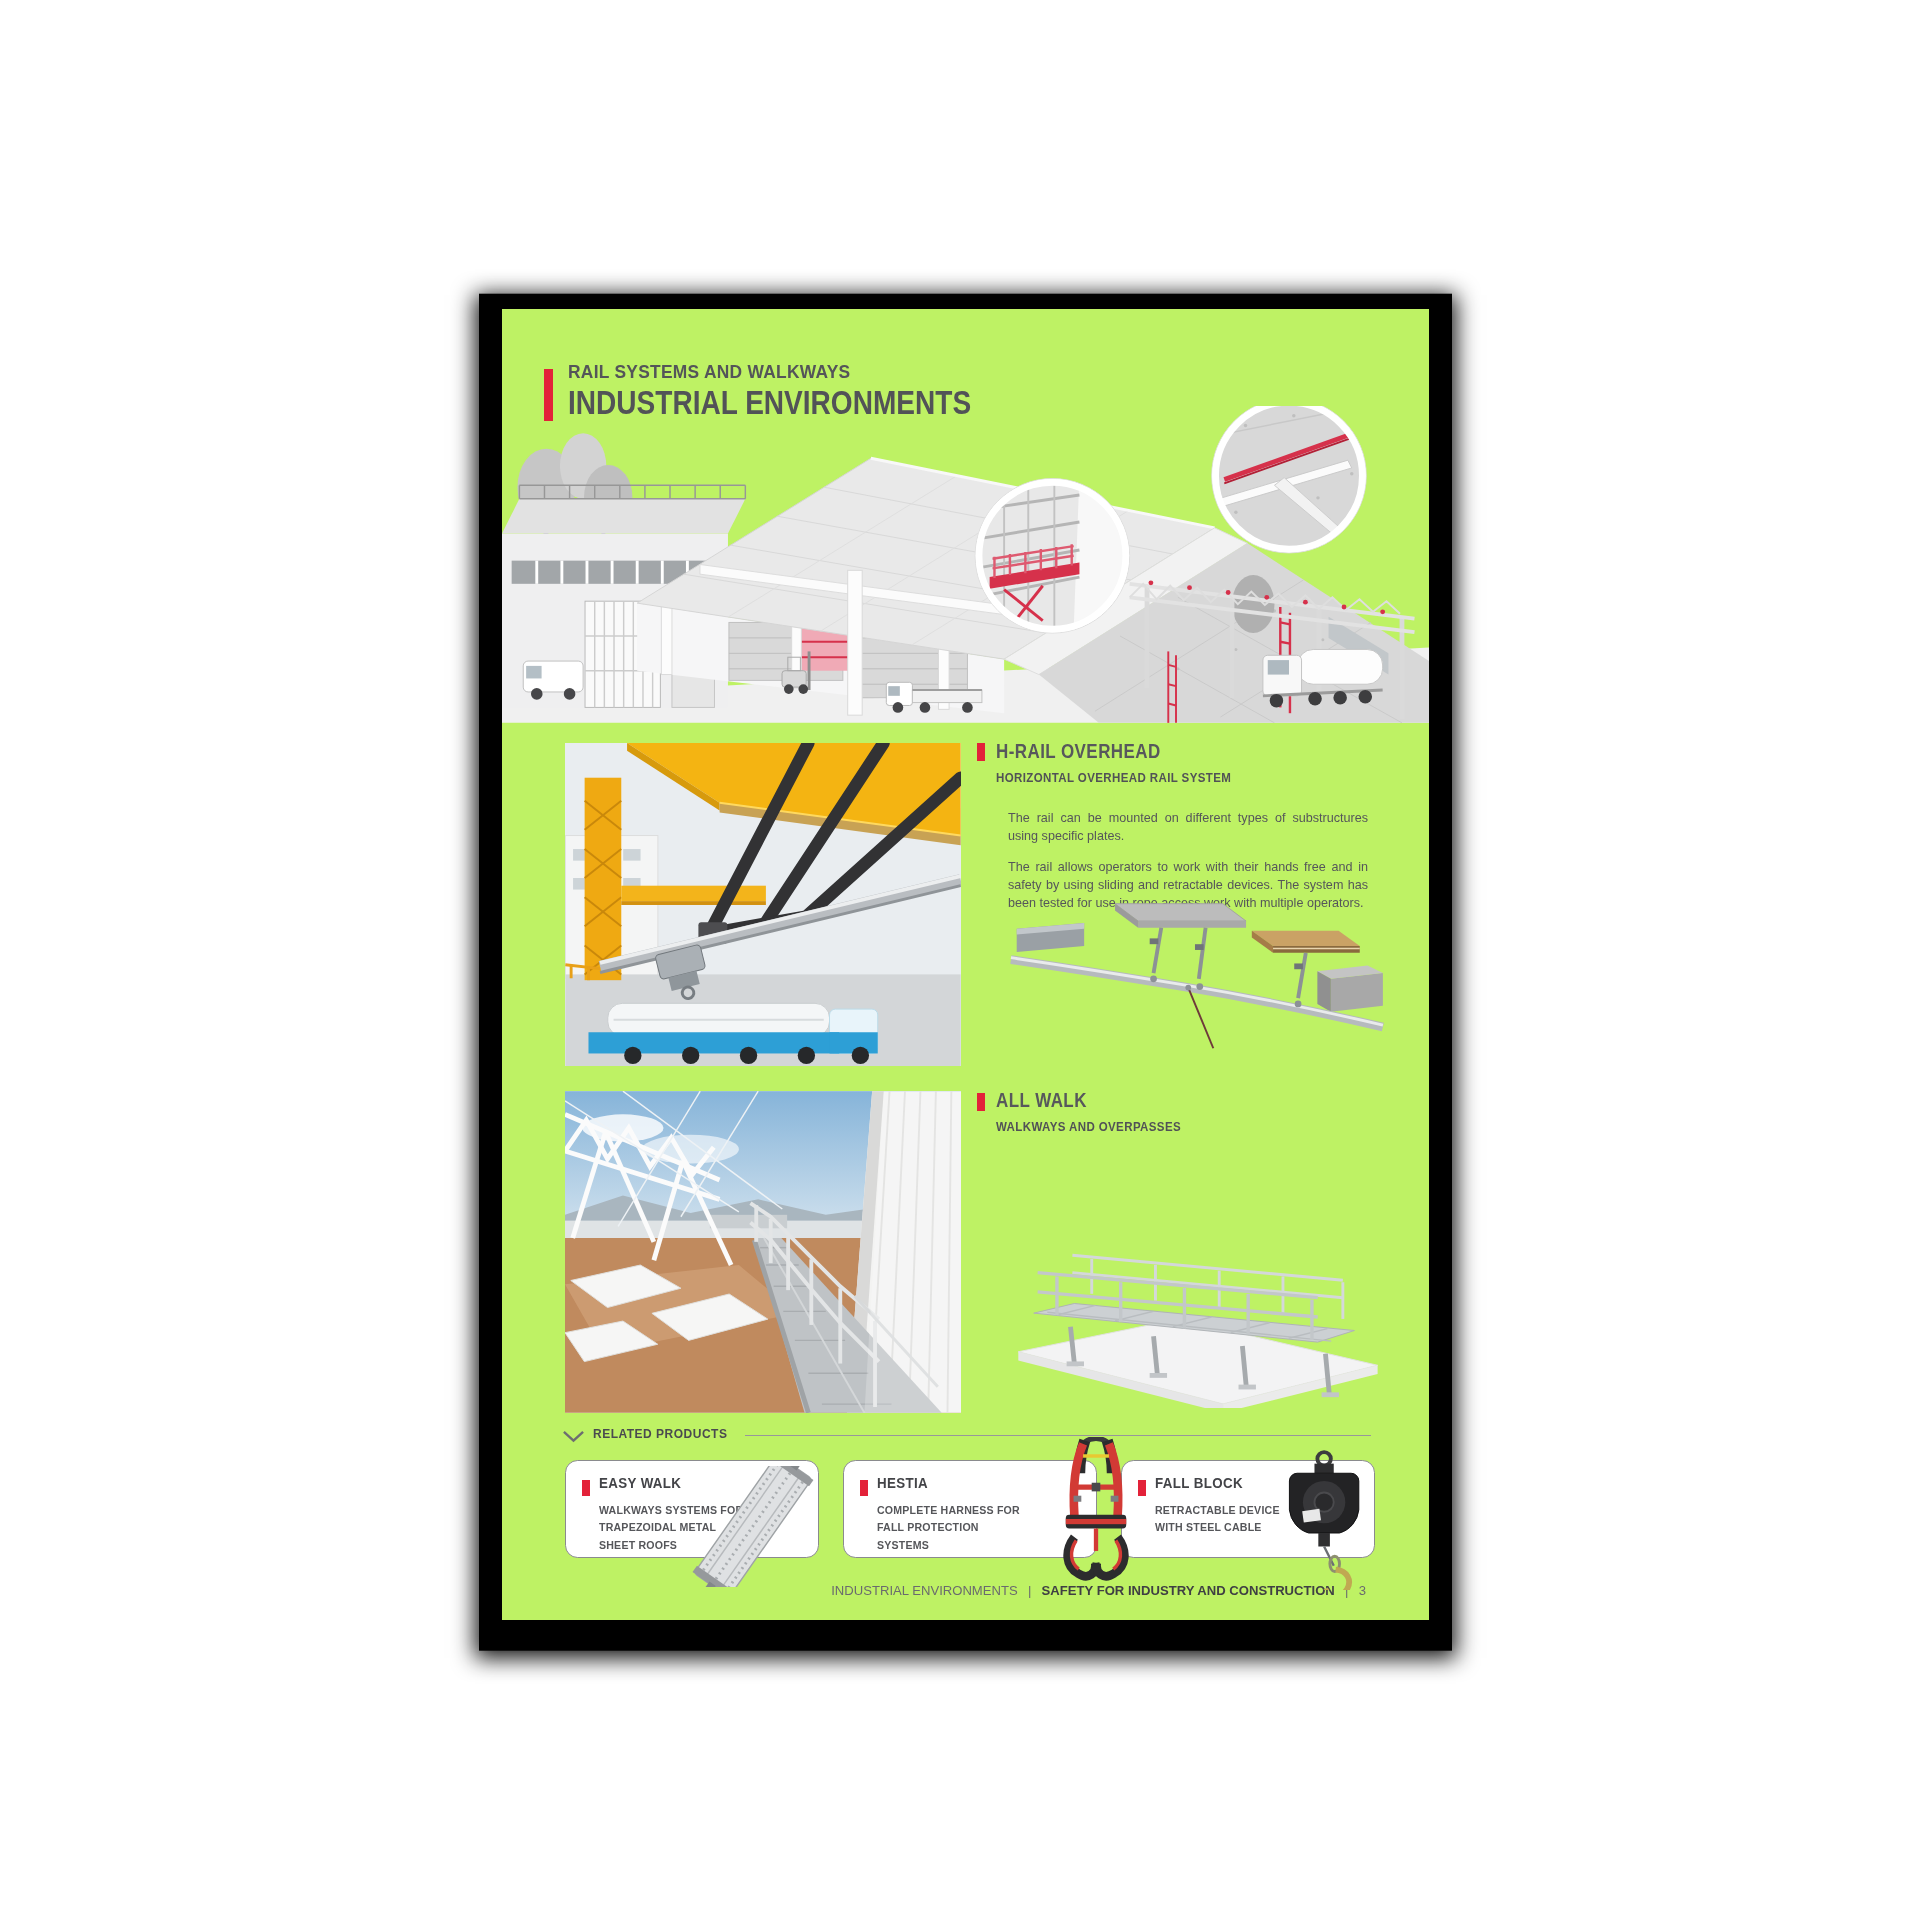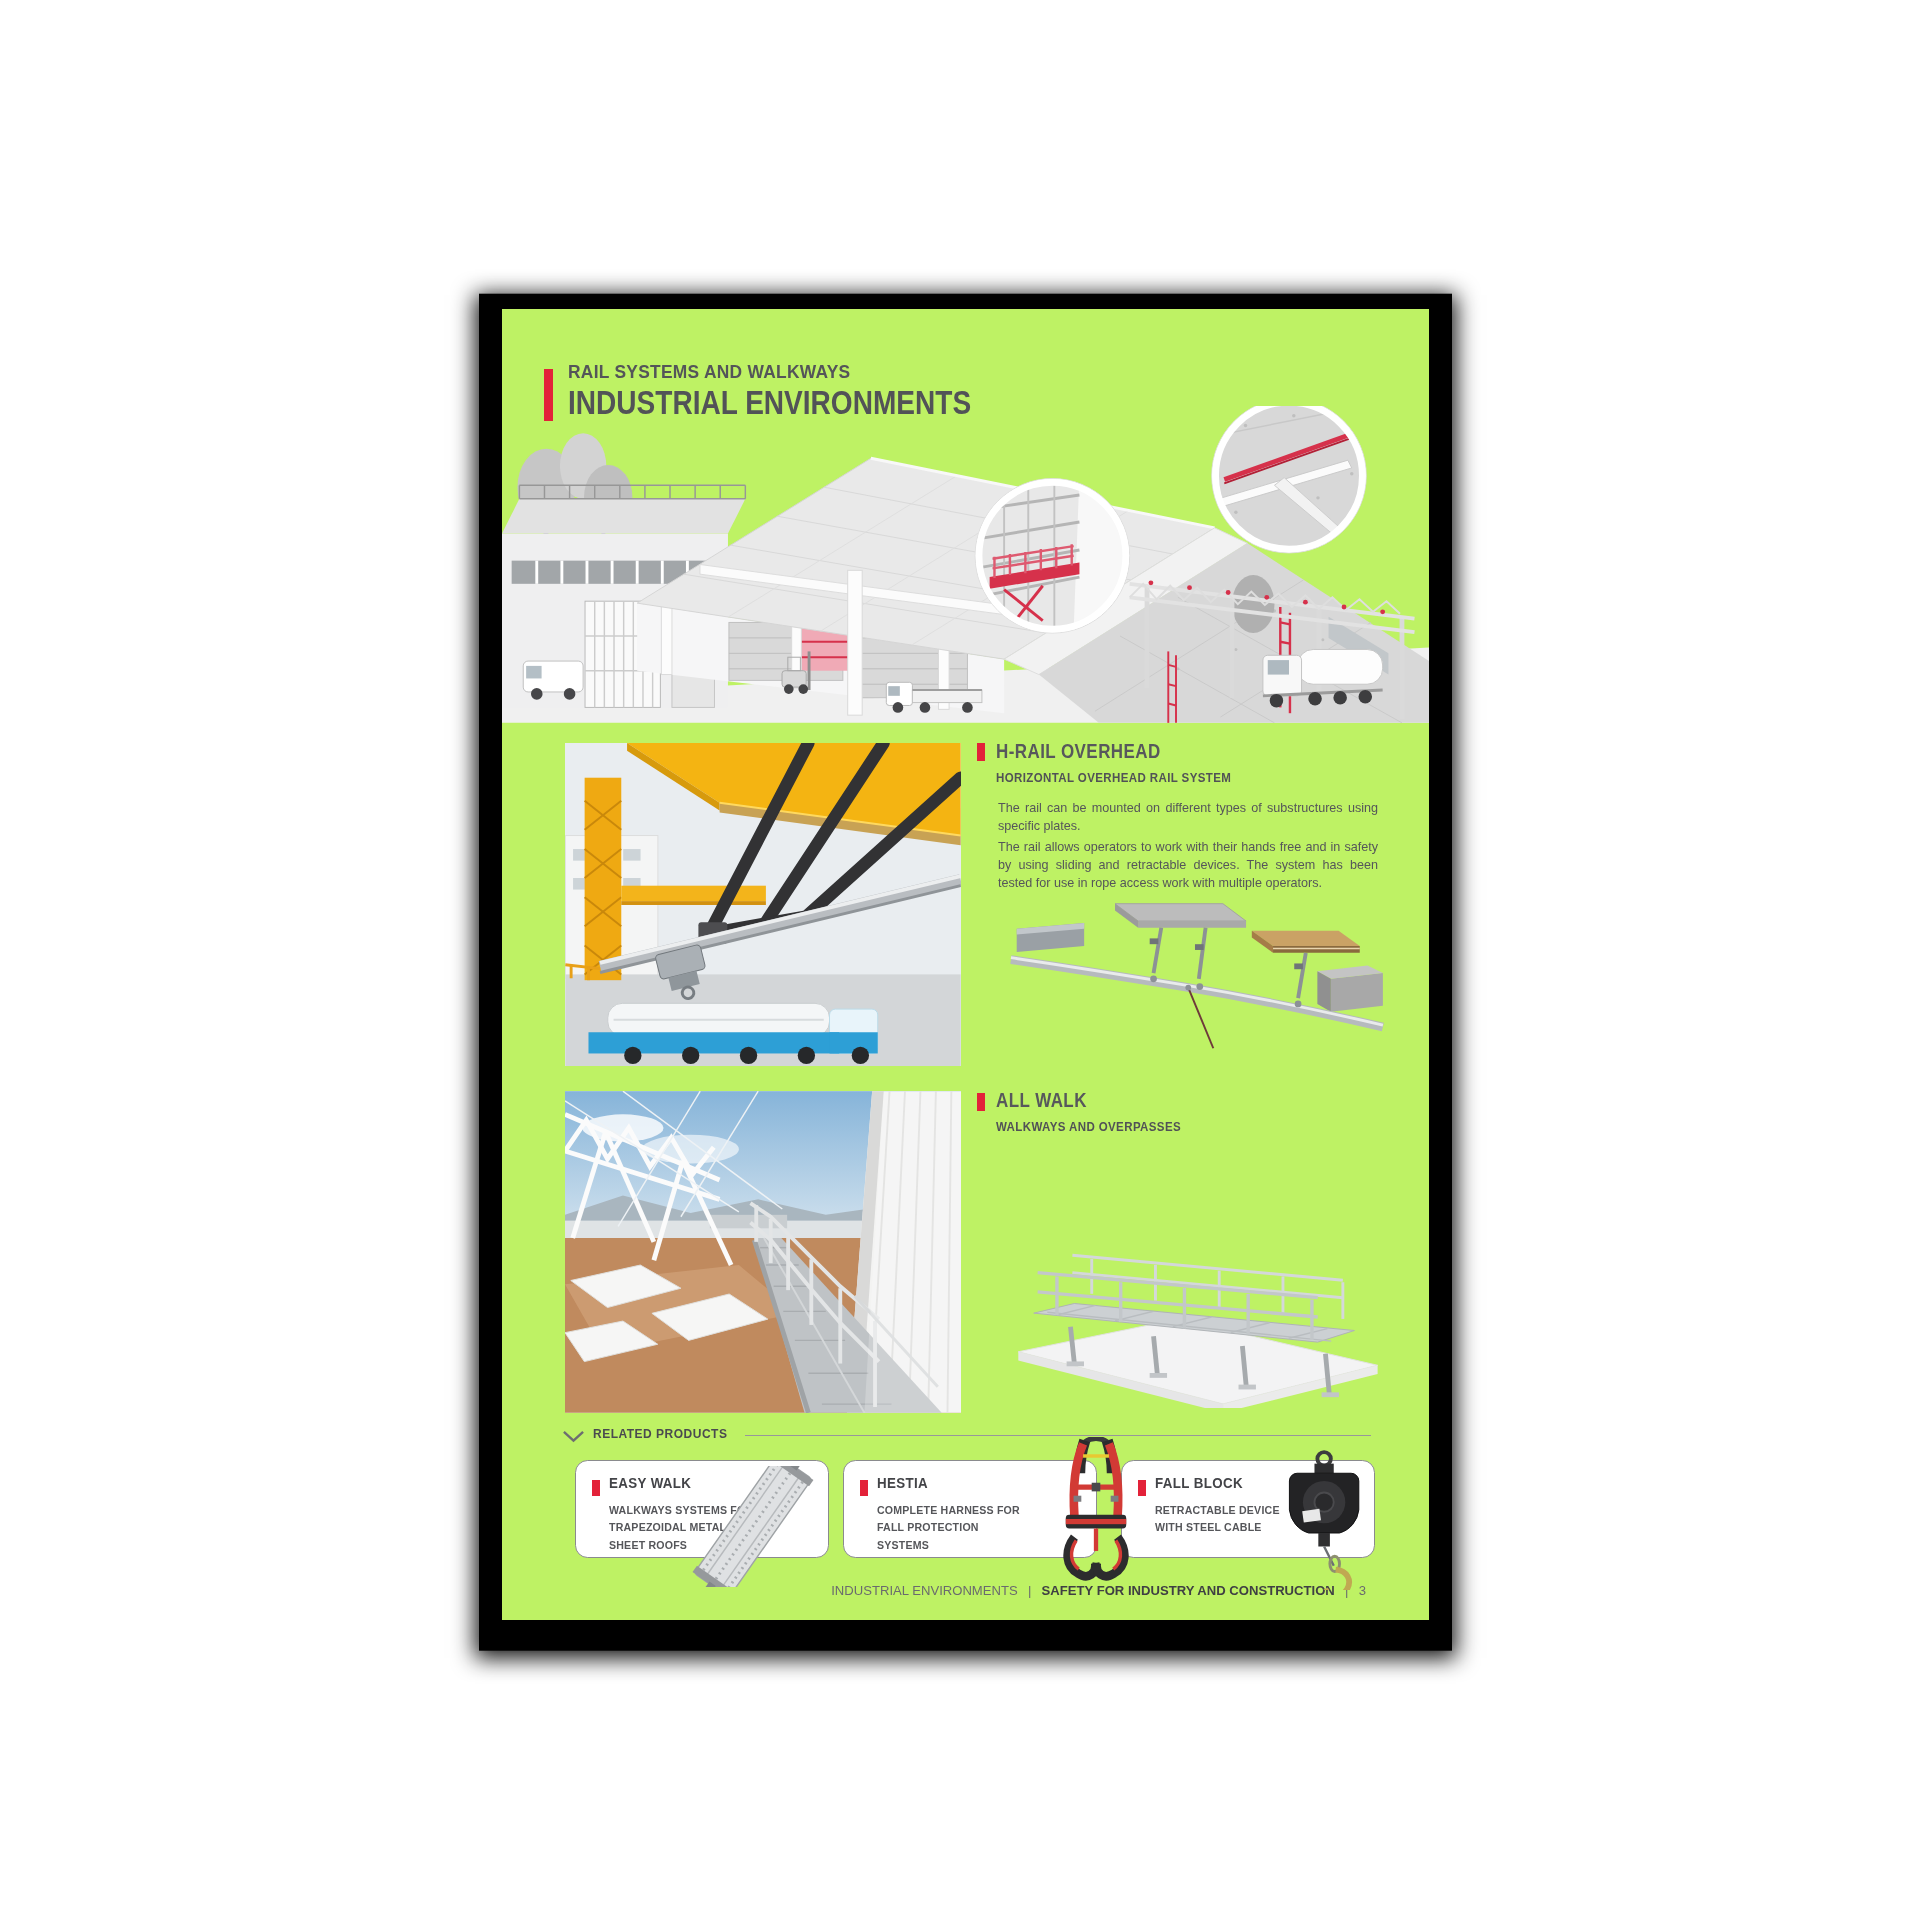--- a/index.html
+++ b/index.html
@@ -25,31 +25,31 @@
   .sec-marker{width:7.7px;height:18.3px;background:#E32239;}
   .m1{left:475px;top:434px;} .m2{left:475px;top:784px;}
   .sec-title{font-size:19.3px;font-weight:bold;color:#57585c;white-space:nowrap;
              transform:scaleX(.88);transform-origin:0 0;letter-spacing:0.5px;}
   .t1{left:494px;top:432px;} .t2{left:494px;top:781px;}
   .sec-sub{font-size:12px;font-weight:bold;color:#515256;white-space:nowrap;
            letter-spacing:0.4px;transform:scaleX(.96);transform-origin:0 0;}
   .s1{left:494px;top:462px;} .s2{left:494px;top:811px;}
   .sec-body{width:384px;font-size:12.6px;line-height:18.3px;color:#55565a;text-align:justify;}
   .b1{left:494px;top:488px;} .b2{left:494px;top:838px;}
-  .sec-body p{margin:2px;}
+  .sec-body p{margin:12px;}
   .render-hrail{left:497px;top:587px;width:391px;height:159px;}
   .render-allwalk{left:497px;top:917px;width:396px;height:182px;}
   
   .rel-chevron{left:60px;top:1120px;width:23px;height:13.5px;}
   .rel-heading{left:91px;top:1118px;font-size:12px;font-weight:bold;color:#4a4b4f;
                letter-spacing:0.5px;white-space:nowrap;}
   .rel-rule{left:243px;top:1126px;width:626px;height:0;border-top:1.9px solid #97979a;}
   .card{top:1151px;width:254px;height:98px;border:1.4px solid #8a8b8e;border-radius:12.6px;
         background:#fff;box-sizing:border-box;}
-  .c1{left:73px;padding-left:44px;} .c2{left:341px;} .c3{left:619px;}
+  .c1{left:63px;padding-left:44px;} .c2{left:341px;} .c3{left:619px;}
   .card-marker{left:16.4px;top:19.3px;width:7.7px;height:15.4px;background:#E32239;position:absolute;}
   .card-title{position:absolute;left:33px;top:13.5px;font-size:14.5px;font-weight:bold;color:#434448;
               white-space:nowrap;transform:scaleX(.92);transform-origin:0 0;letter-spacing:0.4px;}
   .card-desc{position:absolute;left:33px;top:41px;width:147px;font-size:10.6px;font-weight:bold;
              color:#55565a;line-height:17.4px;letter-spacing:0.2px;}
   .prod-img{z-index:3;}
   .img-easywalk{left:169px;top:1157px;width:164px;height:121px;}
   .img-hestia{left:541px;top:1128px;width:106px;height:145px;}
   .img-fallblock{left:772px;top:1141px;width:106px;height:140px;}
   

